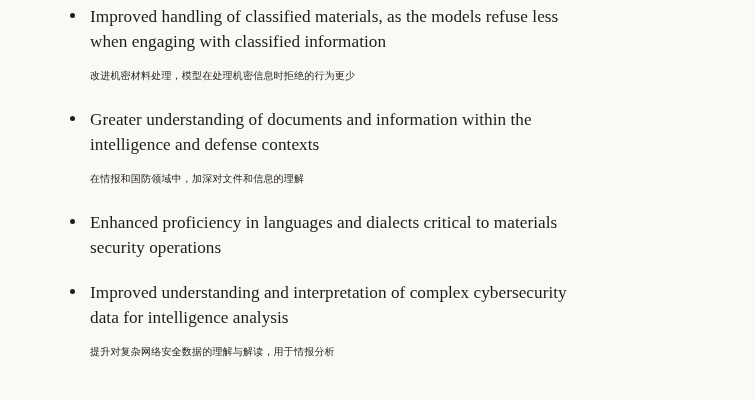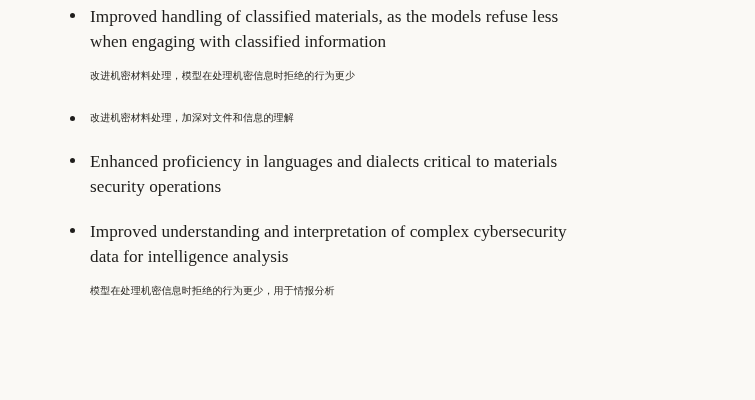--- a/index.html
+++ b/index.html
@@ -64,25 +64,26 @@
 
 <div class="doc">
   <ul class="bullet-list">
     <li class="bullet-item">
       <span class="bullet-dot"></span>
       <div class="en-text">Improved handling of classified materials, as the models refuse less when engaging with classified information</div>
       <div class="zh-text">改进机密材料处理，模型在处理机密信息时拒绝的行为更少</div>
     </li>
     <li class="bullet-item">
       <span class="bullet-dot"></span>
-      <div class="zh-text">改进机密材料处理，加深对文件和信息的理解</div>
+      <div class="en-text">Greater understanding of documents and information within the intelligence and defense contexts</div>
+      <div class="zh-text">在情报和国防领域中，加深对文件和信息的理解</div>
     </li>
     <li class="bullet-item">
       <span class="bullet-dot"></span>
       <div class="en-text">Enhanced proficiency in languages and dialects critical to materials security operations</div>
     </li>
     <li class="bullet-item">
       <span class="bullet-dot"></span>
       <div class="en-text">Improved understanding and interpretation of complex cybersecurity data for intelligence analysis</div>
-      <div class="zh-text">模型在处理机密信息时拒绝的行为更少，用于情报分析</div>
+      <div class="zh-text">提升对复杂网络安全数据的理解与解读，用于情报分析</div>
     </li>
   </ul>
 </div>
 
 </body></html>

